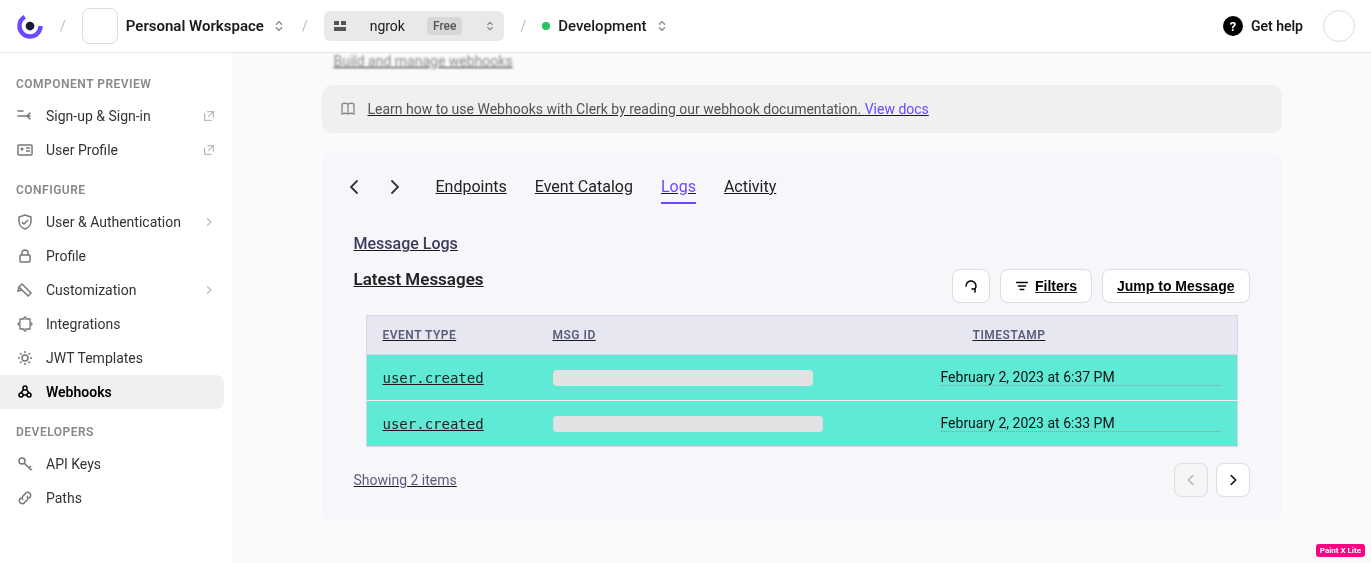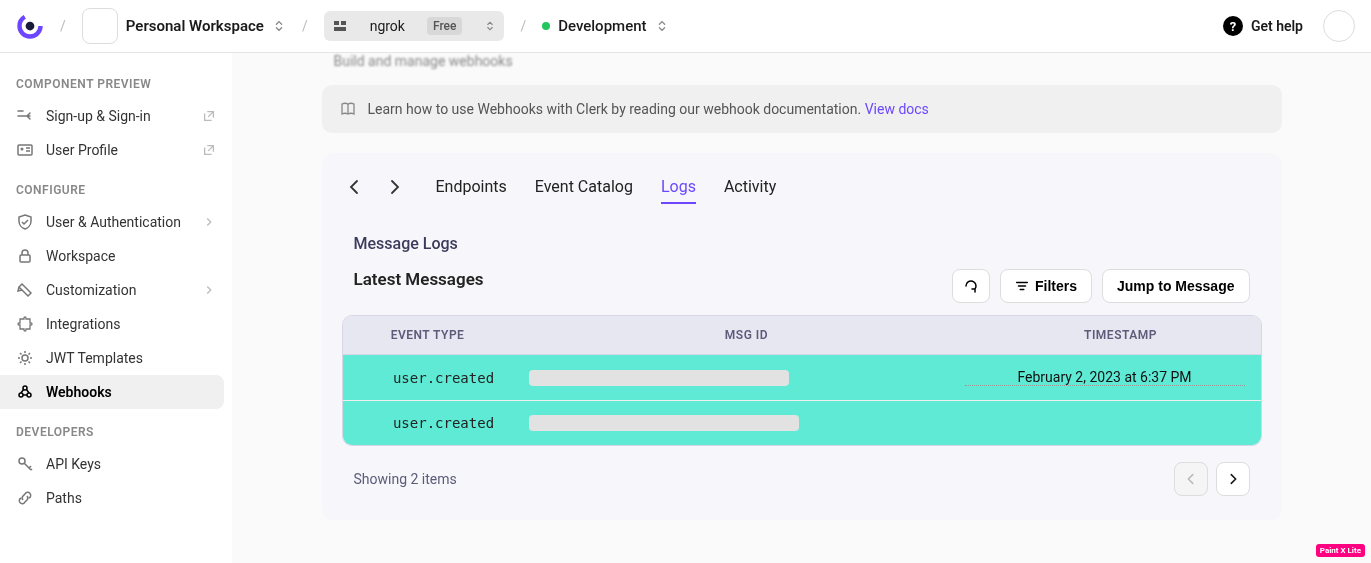--- a/index.html
+++ b/index.html
@@ -29,41 +29,41 @@
 
 .sidebar .section-title { font-size: 12px; color: #888; font-weight: 600; letter-spacing: 0.5px; padding: 16px 16px 8px; }
 .sidebar .item { display: flex; align-items: center; gap: 12px; padding: 8px 16px; cursor: pointer; color: #333; }
 .sidebar .item.active { background: #f0f0f0; font-weight: 600; color: #000; border-radius: 0 8px 8px 0; margin-right: 8px; }
 .sidebar .item .ico { width: 18px; height: 18px; color: #777; flex-shrink: 0; }
 .sidebar .item.active .ico { color: #000; }
 .sidebar .item .label { flex: 1; }
 .sidebar .item .ext { color: #bbb; }
 .sidebar .item .chev { color: #bbb; }
 
-.main-inner { max-width: 1000px; margin: 0 auto; padding: 0 20px; }
+.main-inner { max-width: 1000px; margin: 0 auto; padding: 0 20px; text-decoration: underline; }
 .page-sub-blur { color: #888; padding: 0 0 16px 12px; filter: blur(1px); }
 
 .info-banner { background: #f0f0f0; border-radius: 10px; padding: 16px 18px; display: flex; align-items: center; gap: 12px; color: #555; margin-bottom: 20px; }
 .info-banner .book { color: #888; }
 .info-banner a { color: #6c47ff; text-decoration: none; }
 
 .panel { background: #f6f6fb; border-radius: 12px; padding: 0 0 24px 0; }
 .panel-head { display: flex; align-items: center; gap: 19px; padding: 18px 24px 10px; }
 .nav-arrow { width: 20px; height: 20px; color: #333; cursor: pointer; }
 .tabs { display: flex; gap: 28px; margin-left: 12px; }
 .tab { font-size: 16px; color: #222; padding: 6px 0; cursor: pointer; }
 .tab.active { color: #6c47ff; border-bottom: 2px solid #6c47ff; }
 
 .section-label { font-size: 16px; color: #3b3b5b; font-weight: 500; padding: 20px 32px 8px; }
 .latest-row { display: flex; padding: 8px 32px 12px; }
 .latest-row .title { font-size: 17px; font-weight: 600; color: #222; flex: 1; }
 .btn { background: #fff; border: 1px solid #ddd; border-radius: 8px; padding: 8px 14px; font-size: 14px; font-weight: 600; display: flex; align-items: center; gap: 6px; cursor: pointer; margin-left: 10px; }
 .btn.icon-only { padding: 8px 10px; }
 
-.table { margin: 0 20px; border: 1px solid #d6d6e6; border-radius: 10px; overflow: hidden; text-align: center; }
+.table { margin: 0 44px; border: 1px solid #d6d6e6; border-radius: 0; overflow: hidden; }
 .thead { display: flex; background: #e7e7f2; border-bottom: 1px solid #d6d6e6; }
 .th { font-size: 12px; color: #5c5c7a; font-weight: 600; letter-spacing: 0.5px; padding: 12px 16px; }
 .col-event { width: 170px; }
 .col-msg { flex: 1; }
 .col-ts { width: 280px; }
 .trow { display: flex; align-items: center; background: #5eead4; padding: 14px 16px; border-bottom: 1px solid #eee; }
 .trow:last-child { border-bottom: none; }
 .td-event { width: 170px; font-family: ui-monospace, Menlo, monospace; font-size: 14px; color: #222; }
 .td-msg { flex: 1; }
 .msg-blur { height: 16px; background: #e2e2e2; border-radius: 4px; width: 260px; }
@@ -181,21 +181,21 @@
           </svg>
         </span>
     </div>
     <div class="item">
       <span class="ico">
           <svg width="18" height="18" viewBox="0 0 18 18">
             <rect x="4" y="8" width="10" height="7" rx="1" stroke="currentColor" stroke-width="1.5" fill="none"></rect>
             <path d="M6 8V6a3 3 0 016 0v2" stroke="currentColor" stroke-width="1.5" fill="none"></path>
           </svg>
         </span>
-      <span class="label">Workspace</span>
+      <span class="label">Profile</span>
     </div>
     <div class="item">
       <span class="ico">
           <svg width="18" height="18" viewBox="0 0 18 18">
             <path d="M3 6l3-3 9 9-3 3zM3 6l-1 4 4-1" stroke="currentColor" stroke-width="1.5" fill="none"></path>
           </svg>
         </span>
       <span class="label">Customization</span>
       <span class="chev">
           <svg width="14" height="14" viewBox="0 0 16 16">
@@ -321,20 +321,21 @@
             <div class="td-msg">
                 <div class="msg-blur"></div>
               </div>
             <div style="width:280px"><span class="td-ts">February 2, 2023 at 6:37 PM</span></div>
           </div>
           <div class="trow">
             <div class="td-event">user.created</div>
             <div class="td-msg">
                 <div class="msg-blur" style="width:270px"></div>
               </div>
+            <div style="width:280px"><span class="td-ts">February 2, 2023 at 6:33 PM</span></div>
           </div>
         </div>
 
         <div class="pager">
           <div class="info">Showing 2 items</div>
           <div class="pgbtn disabled">
             <span>
                 <svg width="14" height="14" viewBox="0 0 16 16">
                   <path d="M10 3L5 8l5 5" stroke="currentColor" stroke-width="1.8" fill="none" stroke-linecap="round"></path>
                 </svg>

